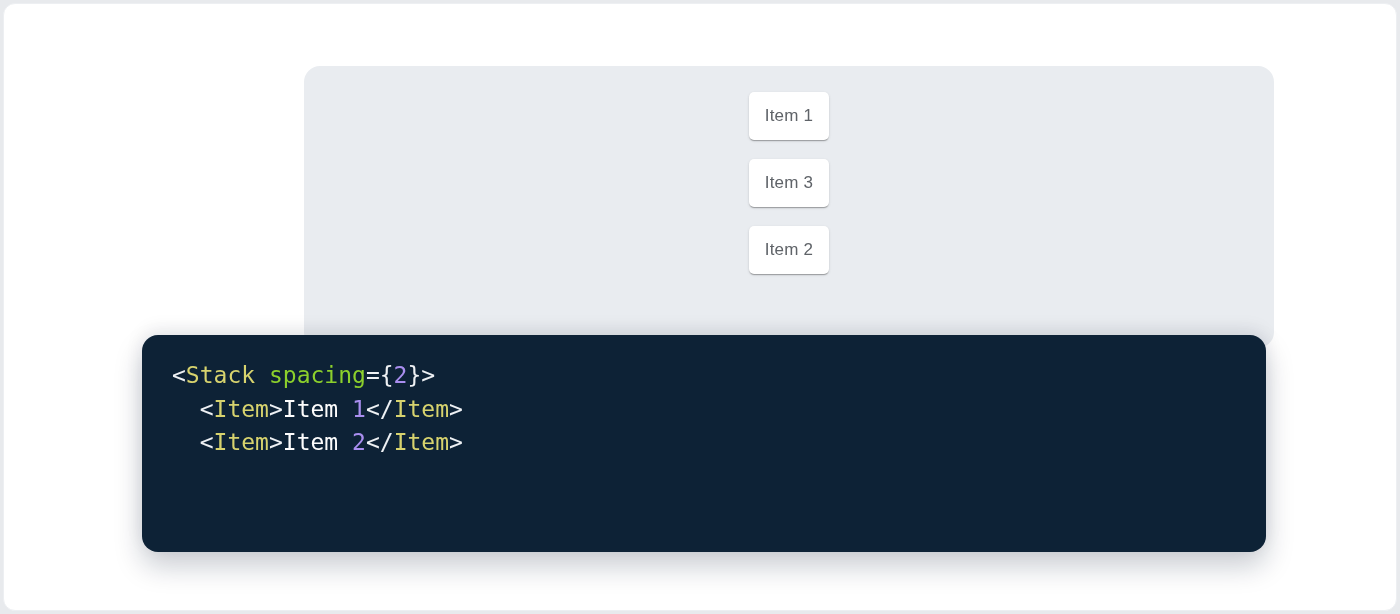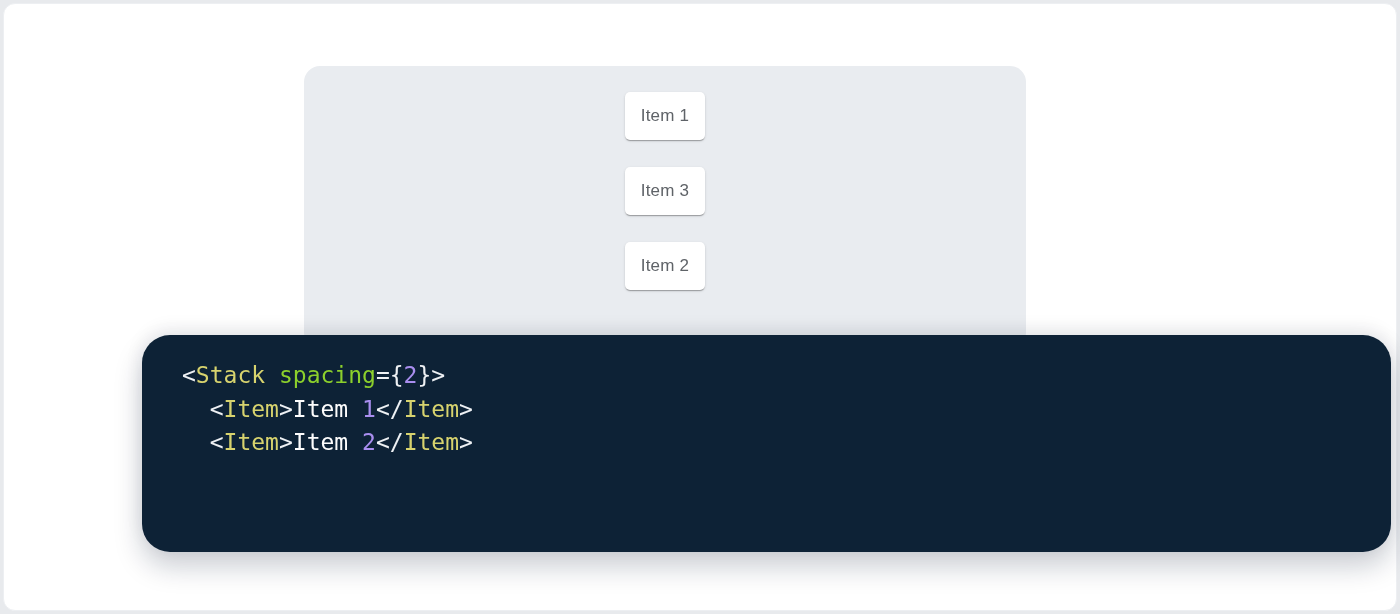--- a/index.html
+++ b/index.html
@@ -25,52 +25,52 @@
   .page {
     position: absolute;
     left: 3px; top: 3px; right: 3px; bottom: 3px;
     background: var(--page-background);
     border: 1px solid #edeff2;
     border-radius: 12px;
   }
   .demo-panel {
     position: absolute;
     left: 300px; top: 62px;
-    width: 722px; height: 282px;
+    width: 970px; height: 282px;
     background: var(--panel-background);
     border-radius: 16px;
     display: flex;
     flex-direction: column;
     align-items: center;
     padding-top: 26px;
-    gap: 27px;
+    gap: 19px;
   }
   .item-card {
     width: 80px; height: 48px;
     background: var(--item-background);
     border-radius: 5px;
     display: flex;
     align-items: center;
     justify-content: center;
     box-shadow: 0 2px 1px -1px rgba(0,0,0,0.18),
                 0 1px 1px 0 rgba(0,0,0,0.12),
                 0 1px 3px 0 rgba(0,0,0,0.12);
   }
   .item-card span {
     font-size: 17px;
     color: var(--item-text);
     letter-spacing: 0.2px;
   }
   .code-block {
     position: absolute;
     left: 138px; top: 331px;
-    width: 1249px; height: 217px;
+    width: 1124px; height: 217px;
     background: var(--code-background);
-    border-radius: 28px;
-    padding: 24px 40px;
+    border-radius: 16px;
+    padding: 24px 30px;
     box-shadow: 0 14px 28px rgba(10, 25, 50, 0.22),
                 0 -6px 18px rgba(10, 25, 50, 0.08);
   }
   .code {
     font-family: "DejaVu Sans Mono", "Liberation Mono", monospace;
     font-size: 23px;
     line-height: 33.5px;
   }
   .code-line { white-space: pre; }
   .tok-tag    { color: var(--token-tag); }

